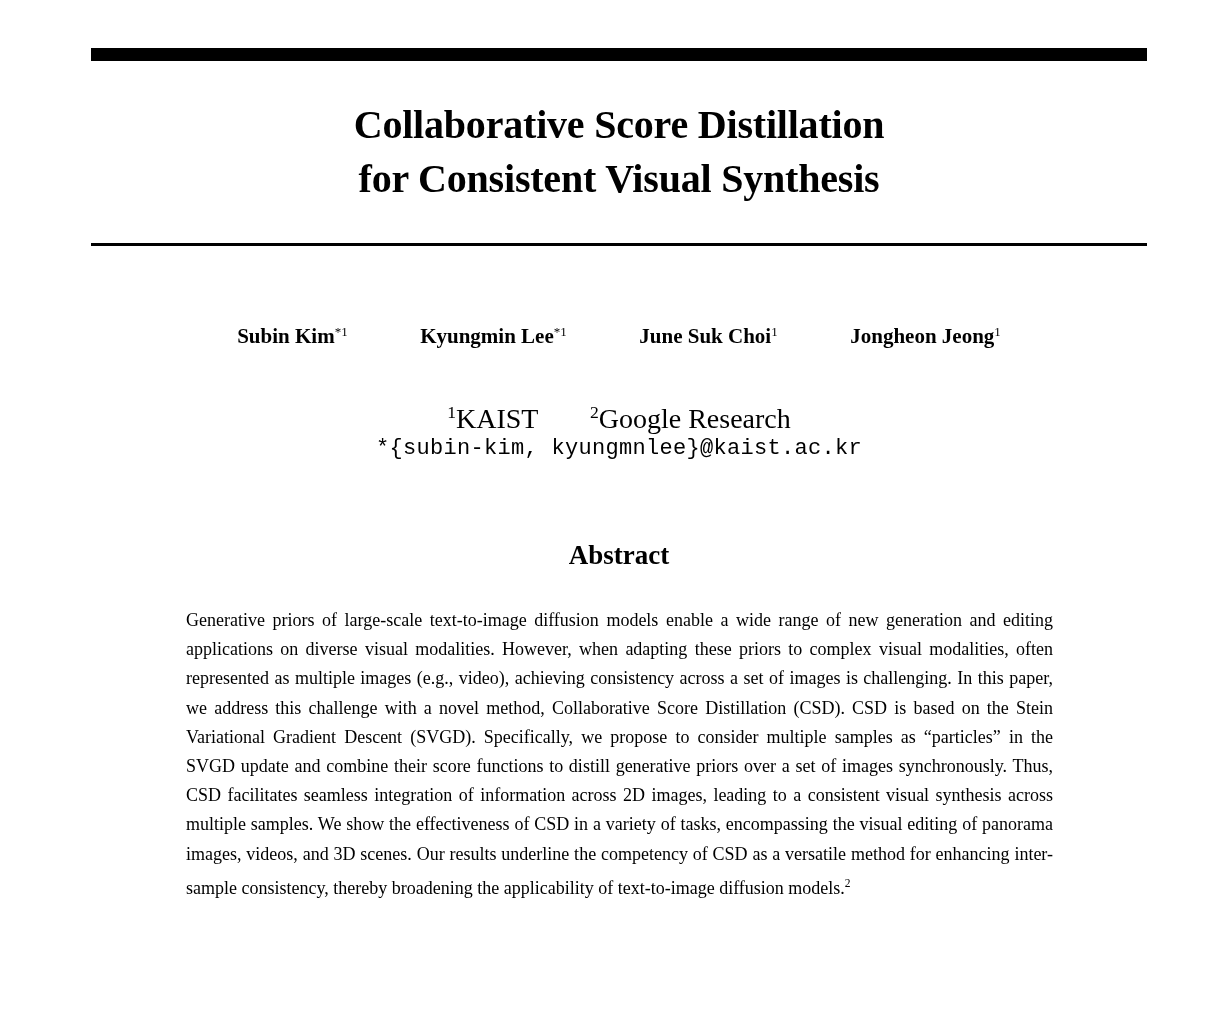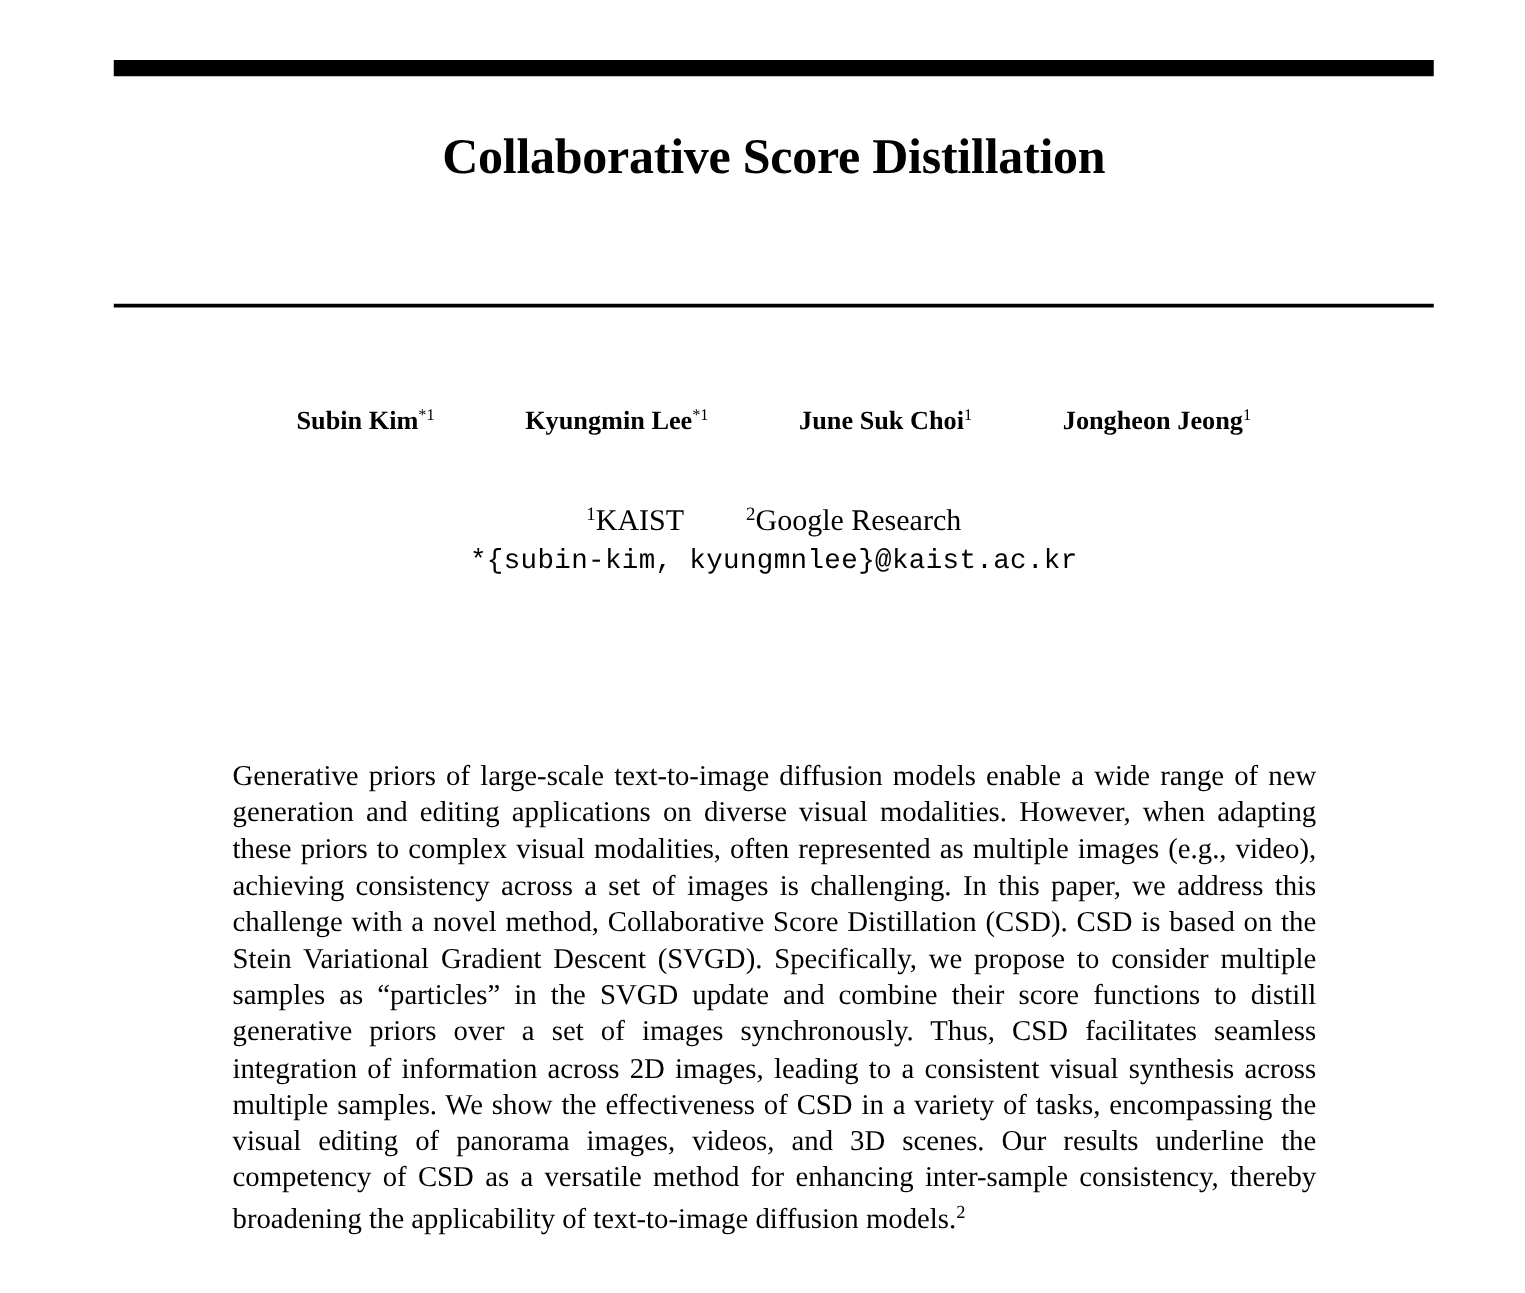--- a/index.html
+++ b/index.html
@@ -84,21 +84,21 @@
     letter-spacing: 0;
   }
 
   
   .affil-row {
     position: absolute;
     left: 91px;
     top: 396px;
     width: 1056px;
     text-align: center;
-    font-size: 24px;
+    font-size: 28px;
     line-height: 32px;
     white-space: nowrap;
   }
   .affil-row .sup {
     font-weight: normal;
     font-size: 0.63em;
     vertical-align: 0.55em;
   }
   .affil-gap { display: inline-block; width: 38px; }
 
@@ -125,40 +125,41 @@
     text-align: center;
     font-weight: bold;
     font-size: 27px;
     line-height: 34px;
   }
   .abstract-body {
     position: absolute;
     left: 186px;
     top: 606px;
     width: 867px;
-    font-size: 23px;
+    font-size: 18px;
     line-height: 29.2px;
     text-align: justify;
     text-justify: inter-word;
     hyphens: manual;
   }
   .abstract-body .fnsup {
     font-size: 0.64em;
     vertical-align: 0.58em;
   }
 </style>
 </head>
 <body>
 
 <div class="page">
 
   <div class="rule-thick"></div>
 
   <div class="title-block">
     <div class="title-line">Collaborative Score Distillation</div>
+    <div class="title-line">for Consistent Visual Synthesis</div>
   </div>
 
   <div class="rule-thin"></div>
 
   <div class="authors-block">
     <div class="author-row">
       <span class="author"><span>Subin Kim</span><span class="sup">*1</span></span>
       <span class="gap-a"></span>
       <span class="author"><span>Kyungmin Lee</span><span class="sup">*1</span></span>
       <span class="gap-a"></span>
@@ -169,16 +170,17 @@
   </div>
 
   <div class="affil-row">
     <span><span class="sup">1</span><span>KAIST</span></span>
     <span class="affil-gap"></span>
     <span><span class="sup">2</span><span>Google Research</span></span>
   </div>
 
   <div class="email-row">*{subin-kim, kyungmnlee}@kaist.ac.kr</div>
 
+  <div class="abstract-heading">Abstract</div>
 
   <div class="abstract-body"><span>Generative priors of large-scale text-to-image diffusion models enable a wide range of new generation and editing applications on diverse visual modalities. However, when adapting these priors to complex visual modalities, often represented as multiple images (e.g., video), achieving consistency across a set of images is challenging. In this paper, we address this challenge with a novel method, Collaborative Score Distillation (CSD). CSD is based on the Stein Variational Gradient Descent (SVGD). Specifically, we propose to consider multiple samples as “particles” in the SVGD update and combine their score functions to distill generative priors over a set of images synchronously. Thus, CSD facilitates seamless integration of information across 2D images, leading to a consistent visual synthesis across multiple samples. We show the effectiveness of CSD in a variety of tasks, encompassing the visual editing of panorama images, videos, and 3D scenes. Our results underline the competency of CSD as a versatile method for enhancing inter-sample consistency, thereby broadening the applicability of text-to-image diffusion models.</span><span class="fnsup">2</span></div>
 
 </div>
 
 </body></html>

